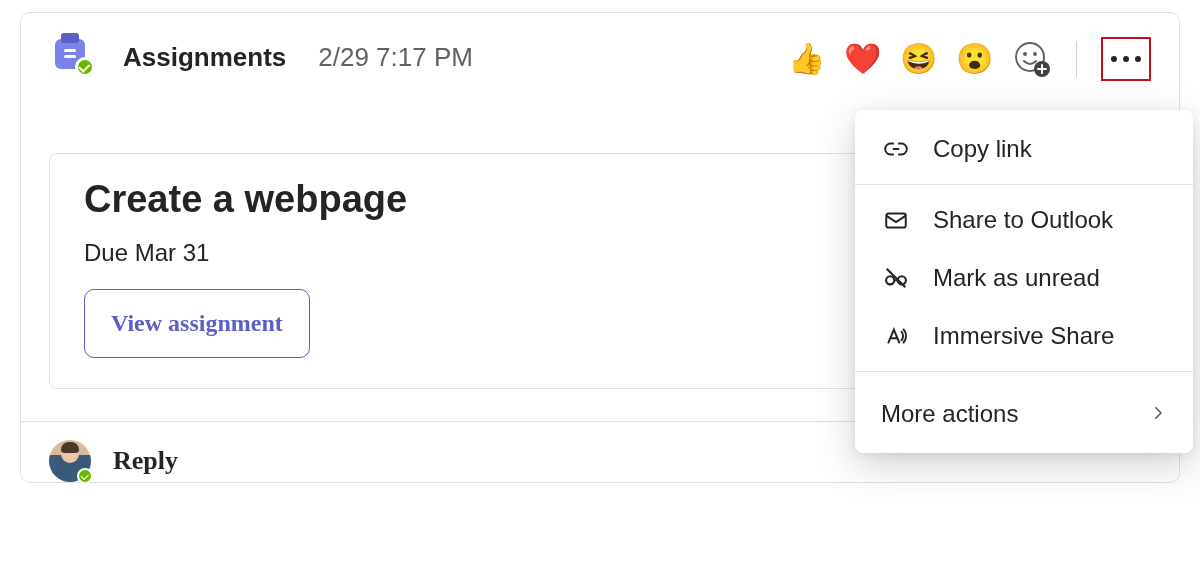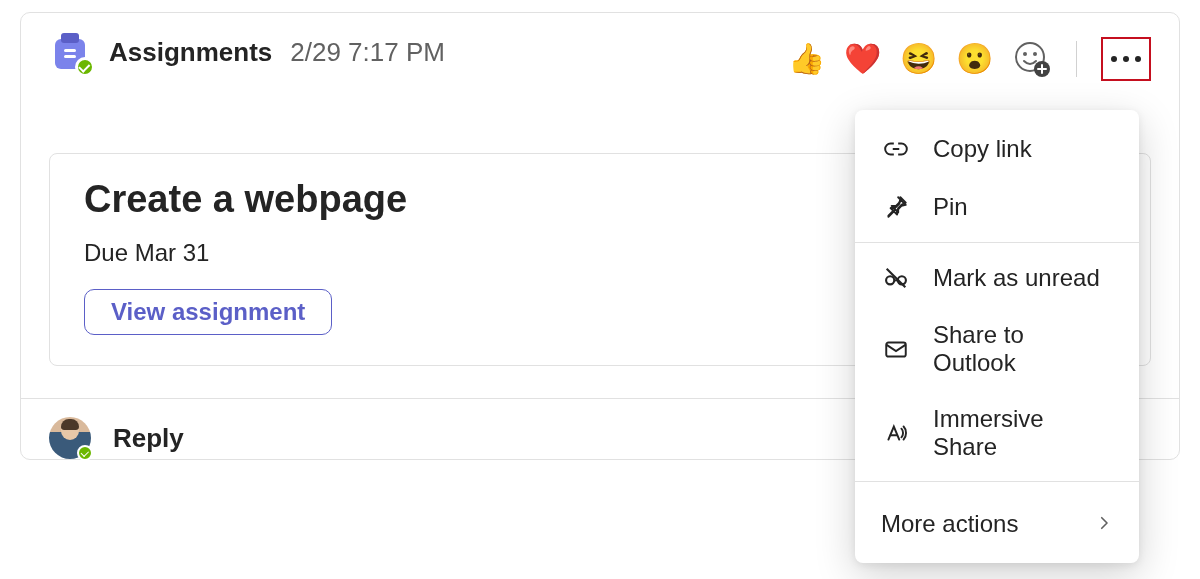--- a/index.html
+++ b/index.html
@@ -13,23 +13,23 @@
   .card {
     position: relative;
     width: 1160px;
     margin: 12px 20px 0 20px;
     border: 1px solid #e1e1e1;
     border-radius: 10px;
     background: #fff;
   }
   .header-row {
     display: flex;
-    align-items: center;
+    align-items: flex-end;
     padding: 18px 28px 0 28px;
-    gap: 18px;
+    gap: 32px;
   }
   .app-icon-wrap {
     position: relative;
     width: 42px; height: 42px;
   }
   .app-icon-wrap svg { display: block; }
   .presence-badge {
     position: absolute;
     right: -4px; bottom: -4px;
     width: 20px; height: 20px;
@@ -103,24 +103,25 @@
     font-size: 24px;
     color: #242424;
     margin-bottom: 22px;
   }
   .view-btn {
     display: inline-block;
     border: 1.5px solid #5B5FC7;
     color: #5B5FC7;
     font-size: 24px;
     font-weight: 600;
-    padding: 8px 26px;
+    padding: 20px 26px;
     border-radius: 10px;
     cursor: pointer;
     background: #fff;
+    font-family: Liberation Serif, serif;
   }
   .reply-row {
     display: flex;
     align-items: center;
     gap: 22px;
     padding: 18px 28px 0 28px;
     border-top: 1px solid #e1e1e1;
     cursor: pointer;
   }
   .avatar {
@@ -140,26 +141,27 @@
     position:absolute; left:12px; top:2px;
     width:18px; height:11px; border-radius:10px 10px 4px 4px;
     background:#4b3829;
   }
   .avatar .presence-badge { right:-2px; bottom:-2px; width:16px; height:16px; border-width:2px; }
   .avatar .presence-badge::after{ width:6px; height:4px; border-width:1.5px;}
   .reply-text {
     font-size: 26px;
     font-weight: 600;
     color: #242424;
+    font-family: Liberation Serif, serif;
   }
   
   .ctx-menu {
     position: absolute;
     top: 110px; left: 855px;
-    width: 284px;
+    width: 338px;
     background: #fff;
     border-radius: 8px;
     box-shadow: 0 12px 40px rgba(0,0,0,0.18), 0 2px 8px rgba(0,0,0,0.08);
     padding: 10px 0;
     z-index: 10;
   }
   .ctx-item {
     display: flex;
     align-items: center;
     gap: 22px;
@@ -261,57 +263,45 @@
   <div class="ctx-item">
     <span class="ctx-icon">
       <svg width="26" height="26" viewBox="0 0 24 24" fill="none" stroke="#242424" stroke-width="1.8">
         <path d="M9 12h6"></path>
         <path d="M10 7H7a5 5 0 0 0 0 10h3"></path>
         <path d="M14 7h3a5 5 0 0 1 0 10h-3"></path>
       </svg>
     </span>
     <span>Copy link</span>
   </div>
+
+  <div class="ctx-sep"></div>
+
   <div class="ctx-item">
     <span class="ctx-icon">
-      <svg width="26" height="26" viewBox="0 0 24 24" fill="none" stroke="#242424" stroke-width="1.8" stroke-linejoin="round">
-        <path d="M14 3l7 7-4 1-4 4 0 4-3-3-5 5 5-5-3-3 4 0 4-4 1-4-2-2z" transform="rotate(0 12 12)"></path>
-        <path d="M15 3l6 6-4.5 1.5L13 14l-1 5-3-3-5 5" stroke="none"></path>
-      </svg>
-      <svg width="26" height="26" viewBox="0 0 24 24" fill="none" stroke="#242424" stroke-width="1.8" stroke-linejoin="round" style="margin-left:-26px">
-        <path d="M16 3l5 5-4 2-3 3v4l-3-3-6 6 6-6-3-3h4l3-3 2-4-1-1z"></path>
-      </svg>
-    </span>
-    <span>Pin</span>
-  </div>
-
-  <div class="ctx-sep"></div>
-
+      <svg width="26" height="26" viewBox="0 0 24 24" fill="none" stroke="#242424" stroke-width="1.8">
+        <rect x="3" y="6" width="18" height="13" rx="2"></rect>
+        <path d="M3 8l9 6 9-6"></path>
+      </svg>
+    </span>
+    <span>Share to Outlook</span>
+  </div>
   <div class="ctx-item">
     <span class="ctx-icon">
       <svg width="28" height="28" viewBox="0 0 24 24" fill="none" stroke="#242424" stroke-width="1.8">
         <circle cx="7" cy="14" r="3.5"></circle>
         <circle cx="17" cy="14" r="3.5"></circle>
         <path d="M10.5 14h3"></path>
         <path d="M4 4l16 16"></path>
       </svg>
     </span>
     <span>Mark as unread</span>
   </div>
   <div class="ctx-item">
     <span class="ctx-icon">
-      <svg width="26" height="26" viewBox="0 0 24 24" fill="none" stroke="#242424" stroke-width="1.8">
-        <rect x="3" y="6" width="18" height="13" rx="2"></rect>
-        <path d="M3 8l9 6 9-6"></path>
-      </svg>
-    </span>
-    <span>Share to Outlook</span>
-  </div>
-  <div class="ctx-item">
-    <span class="ctx-icon">
       <svg width="26" height="26" viewBox="0 0 24 24" fill="none" stroke="#242424" stroke-width="1.8" stroke-linecap="round">
         <path d="M5 18l5-12 5 12"></path>
         <path d="M7 14h6"></path>
         <path d="M17 8c2 2 2 6 0 8"></path>
         <path d="M19 6c3 3 3 9 0 12"></path>
       </svg>
     </span>
     <span>Immersive Share</span>
   </div>
 

